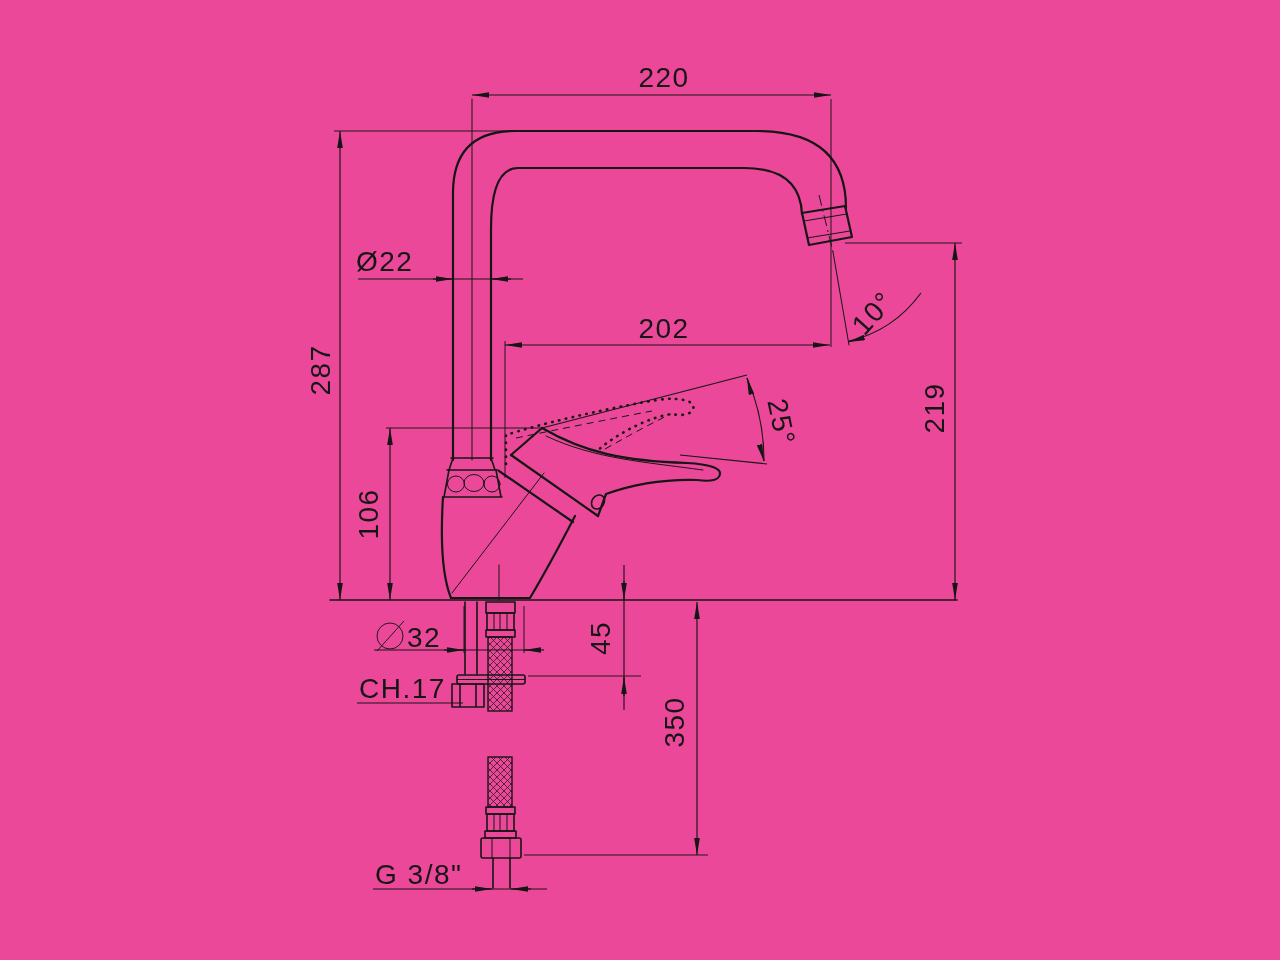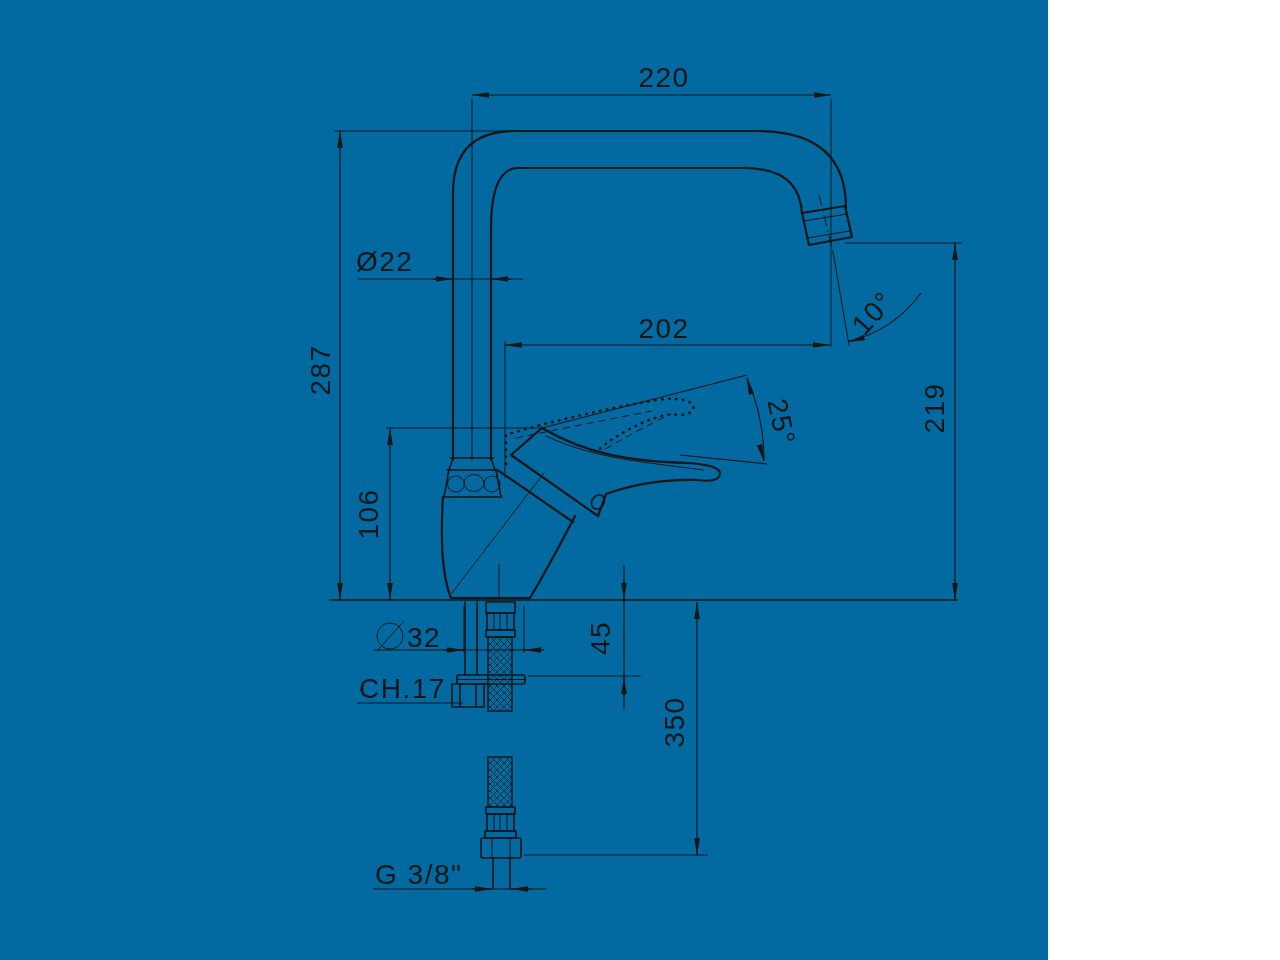--- a/index.html
+++ b/index.html
@@ -1,16 +1,16 @@
 <!DOCTYPE html>
 <html><head>
 <meta charset="utf-8">
 <style>
   html,body{margin:0;padding:0;background:#fff;}
-  #stage{position:relative;width:1048px;height:960px;background:#0369a1;overflow:hidden;
+  #stage{position:relative;width:1280px;height:960px;background:#ec4899;overflow:hidden;
          font-family:"Liberation Sans", sans-serif;}
   svg{position:absolute;left:0;top:0;}
   .obj{stroke:#161616;stroke-width:2.2;fill:none;stroke-linecap:round;stroke-linejoin:round;}
   .obj-med{stroke:#161616;stroke-width:1.6;fill:none;stroke-linecap:round;stroke-linejoin:round;}
   .obj-thin{stroke:#161616;stroke-width:1;fill:none;stroke-linecap:round;}
   .dim{stroke:#161616;stroke-width:1.15;fill:none;}
   .ext{stroke:#161616;stroke-width:0.95;fill:none;}
   .dotted{stroke:#161616;stroke-width:2.6;fill:none;stroke-linecap:round;stroke-dasharray:0.5 6.5;}
   .dashed{stroke:#161616;stroke-width:1;fill:none;stroke-dasharray:7 5;}
   .dashdot{stroke:#161616;stroke-width:1;fill:none;stroke-dasharray:11 4 2 4;}

